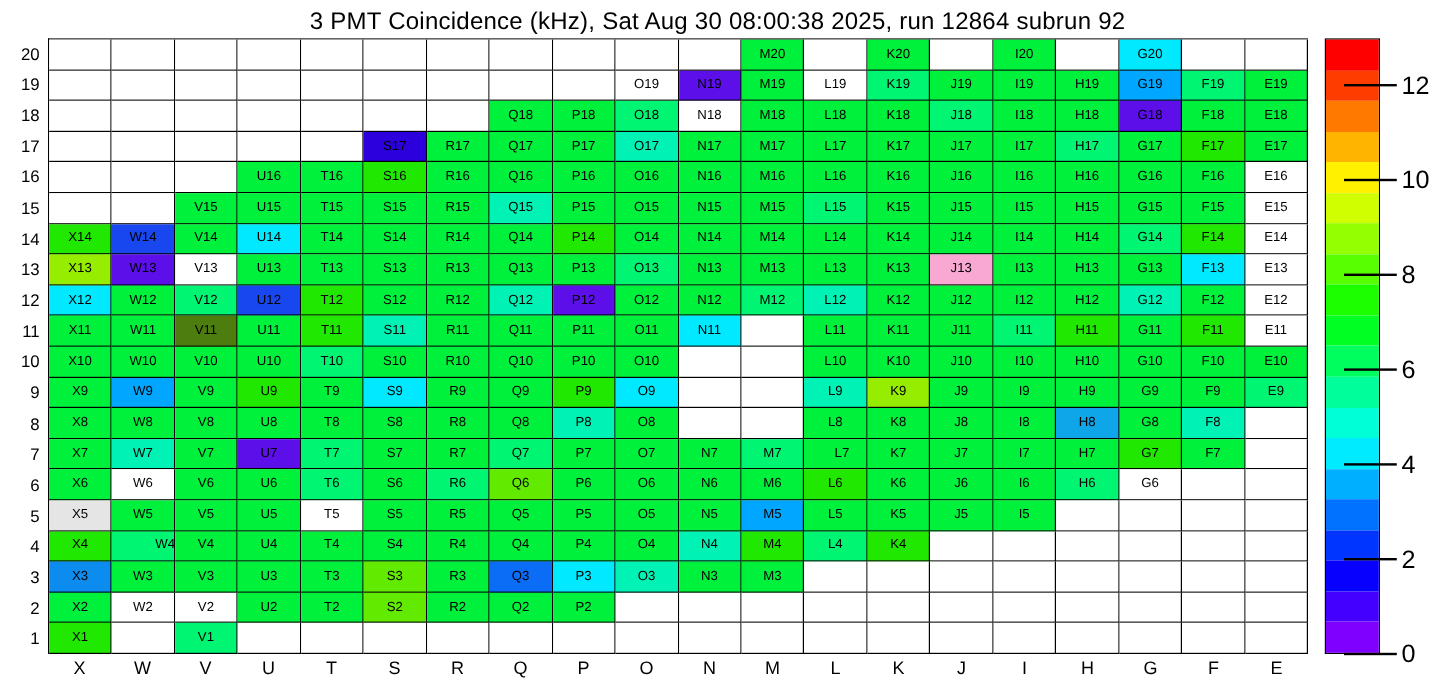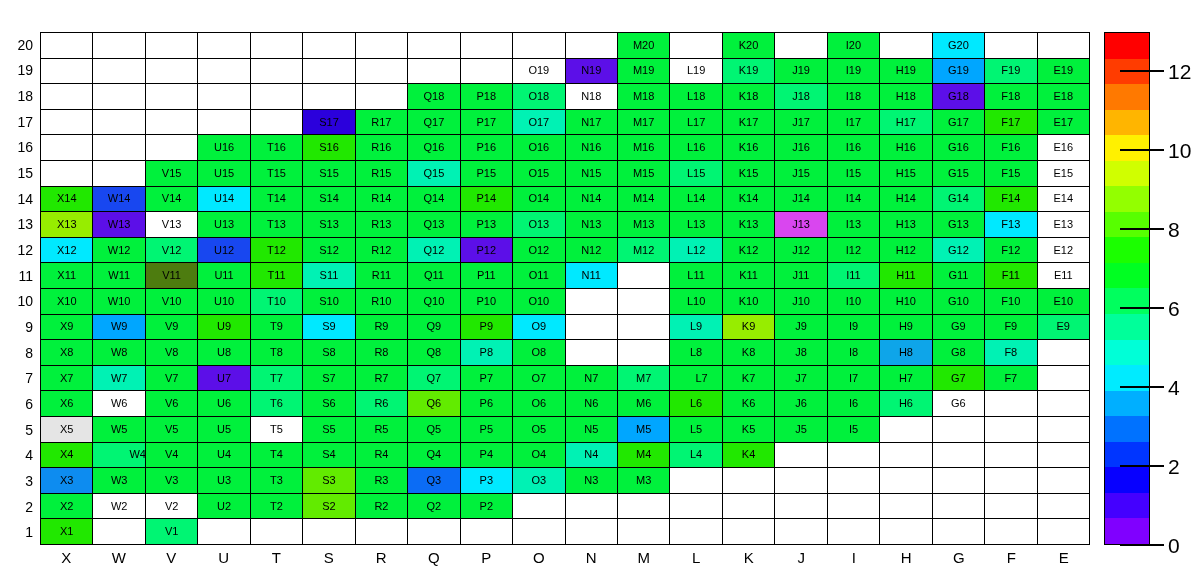--- a/index.html
+++ b/index.html
@@ -21,20 +21,21 @@
   .cbar{position:absolute;left:1104px;top:32px;width:46px;height:513px;
         border:1px solid #000;box-sizing:border-box;display:flex;flex-direction:column;}
   .band{flex:1;}
   .ctick{position:absolute;left:1120px;width:44px;height:2px;background:#000;}
   .clabel{position:absolute;left:1168px;font-size:21px;line-height:1;}
 </style>
 </head>
 <body>
 
 <div class="stage">
+  <div class="title">3 PMT Coincidence (kHz), Sat Aug 30 08:00:38 2025, run 12864 subrun 92</div>
   <div class="ylabels">
       <div class="ylabel">20</div>
       <div class="ylabel">19</div>
       <div class="ylabel">18</div>
       <div class="ylabel">17</div>
       <div class="ylabel">16</div>
       <div class="ylabel">15</div>
       <div class="ylabel">14</div>
       <div class="ylabel">13</div>
       <div class="ylabel">12</div>
@@ -198,21 +199,21 @@
       <div class="cell" style="background: rgb(0, 241, 60);">T13</div>
       <div class="cell" style="background: rgb(0, 241, 60);">S13</div>
       <div class="cell" style="background: rgb(0, 241, 60);">R13</div>
       <div class="cell" style="background: rgb(0, 241, 60);">Q13</div>
       <div class="cell" style="background: rgb(0, 241, 60);">P13</div>
       <div class="cell" style="background: rgb(0, 245, 115);">O13</div>
       <div class="cell" style="background: rgb(0, 241, 60);">N13</div>
       <div class="cell" style="background: rgb(0, 241, 60);">M13</div>
       <div class="cell" style="background: rgb(0, 241, 60);">L13</div>
       <div class="cell" style="background: rgb(0, 241, 60);">K13</div>
-      <div class="cell" style="background: #d946ef;">J13</div>
+      <div class="cell" style="background: #f9a8d4;">J13</div>
       <div class="cell" style="background: rgb(0, 241, 60);">I13</div>
       <div class="cell" style="background: rgb(0, 241, 60);">H13</div>
       <div class="cell" style="background: rgb(0, 241, 60);">G13</div>
       <div class="cell" style="background: rgb(0, 233, 255);">F13</div>
       <div class="cell" style="background: rgb(255, 255, 255);">E13</div>
       <div class="cell" style="background: rgb(0, 233, 255);">X12</div>
       <div class="cell" style="background: rgb(0, 241, 60);">W12</div>
       <div class="cell" style="background: rgb(0, 245, 115);">V12</div>
       <div class="cell" style="background: rgb(24, 71, 240);">U12</div>
       <div class="cell" style="background: rgb(33, 232, 0);">T12</div>

